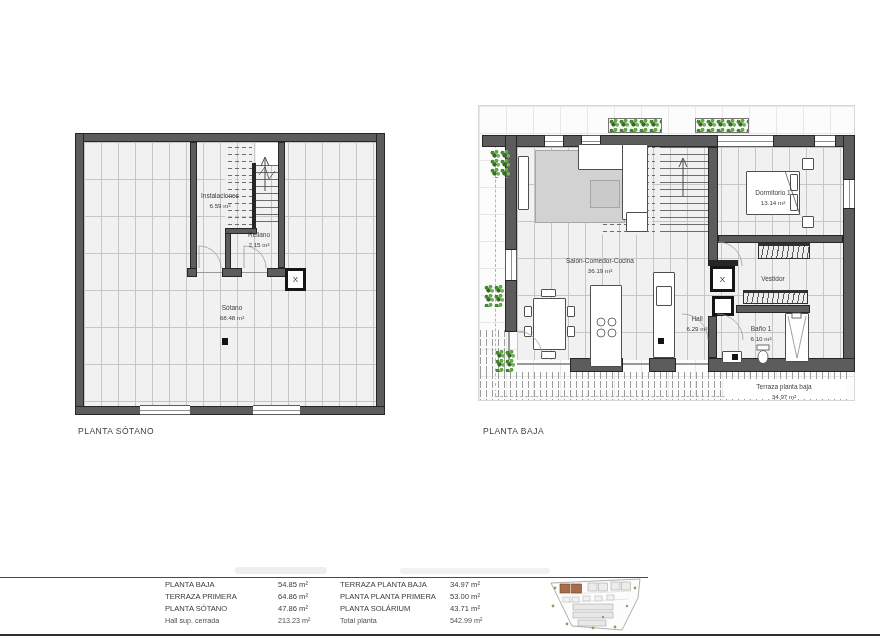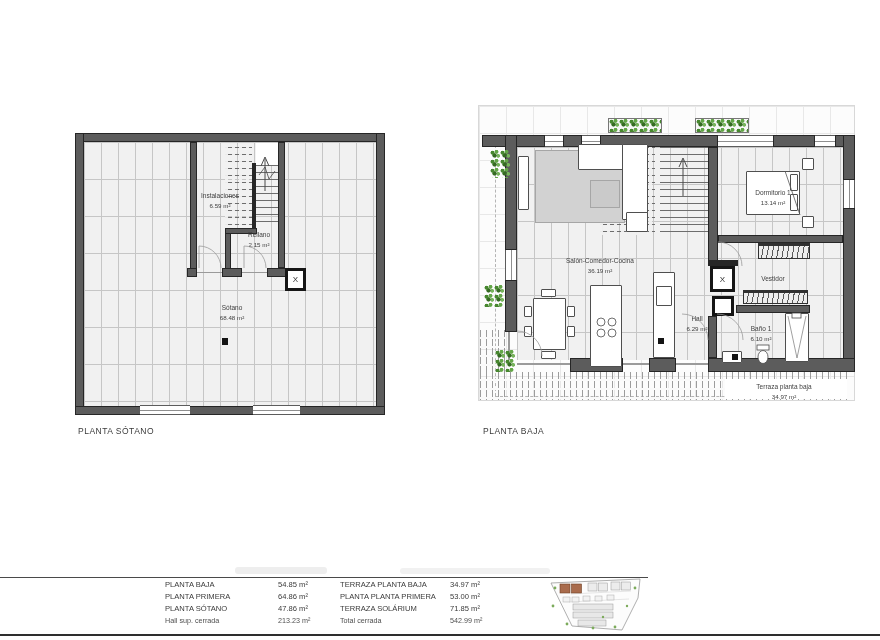--- a/index.html
+++ b/index.html
@@ -244,33 +244,33 @@
   <div class="smudge" style="left:235px;top:567px;width:92px;height:7px"></div>
   <div class="smudge" style="left:400px;top:568px;width:150px;height:6px;background:#f1f1f1"></div>
   <div class="rule" style="left:0;top:577px;width:648px;height:1px;background:#4a4a4a"></div>
   <div class="rule" style="left:0;top:634px;width:880px;height:2px;background:#2e2e2e"></div>
 
   <div class="srow" style="left:165px;top:580px">PLANTA BAJA</div>
   <div class="srow" style="left:278px;top:580px">54.85 m²</div>
   <div class="srow" style="left:340px;top:580px">TERRAZA PLANTA BAJA</div>
   <div class="srow" style="left:450px;top:580px">34.97 m²</div>
 
-  <div class="srow" style="left:165px;top:592px">PLANTA PRIMERA</div>
+  <div class="srow" style="left:165px;top:592px">TERRAZA PRIMERA</div>
   <div class="srow" style="left:278px;top:592px">64.86 m²</div>
   <div class="srow" style="left:340px;top:592px">PLANTA PLANTA PRIMERA</div>
   <div class="srow" style="left:450px;top:592px">53.00 m²</div>
 
   <div class="srow" style="left:165px;top:604px">PLANTA SÓTANO</div>
   <div class="srow" style="left:278px;top:604px">47.86 m²</div>
-  <div class="srow" style="left:340px;top:604px">TERRAZA SOLÁRIUM</div>
-  <div class="srow" style="left:450px;top:604px">71.85 m²</div>
+  <div class="srow" style="left:340px;top:604px">PLANTA SOLÁRIUM</div>
+  <div class="srow" style="left:450px;top:604px">43.71 m²</div>
 
   <div class="srow total" style="left:165px;top:616px">Hall sup. cerrada</div>
   <div class="srow total" style="left:278px;top:616px">213.23 m²</div>
-  <div class="srow total" style="left:340px;top:616px">Total cerrada</div>
+  <div class="srow total" style="left:340px;top:616px">Total planta</div>
   <div class="srow total" style="left:450px;top:616px">542.99 m²</div>
 
   <svg class="abs" style="left:543px;top:576px" width="102" height="58" viewBox="0 0 102 58">
     <polygon points="8,7 97,3 95,22 79,54 29,50" fill="#fcfcfc" stroke="#9a9a9a" stroke-width="0.8"></polygon>
     <path d="M28 18 L88 15 M26 26 L86 23" stroke="#e0e0e0" stroke-width="0.8" fill="none"></path>
     <rect x="17" y="8" width="10" height="9" fill="#a96b4c" stroke="#714026" stroke-width="0.6"></rect>
     <rect x="28.5" y="8" width="10" height="9" fill="#a96b4c" stroke="#714026" stroke-width="0.6"></rect>
     <rect x="45" y="7" width="9" height="8" fill="#ececec" stroke="#999" stroke-width="0.5"></rect>
     <rect x="55.5" y="7" width="9" height="8" fill="#ececec" stroke="#999" stroke-width="0.5"></rect>
     <rect x="68" y="6" width="9" height="8" fill="#ececec" stroke="#999" stroke-width="0.5"></rect>

